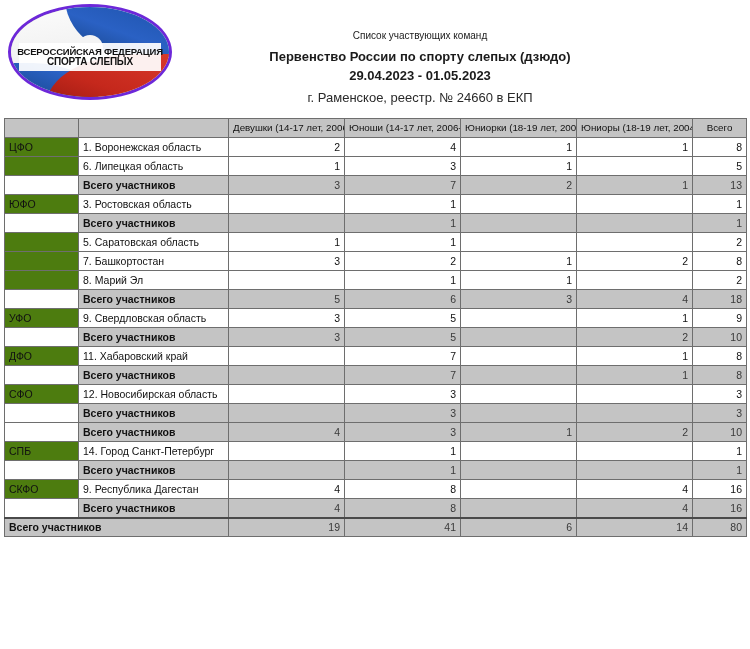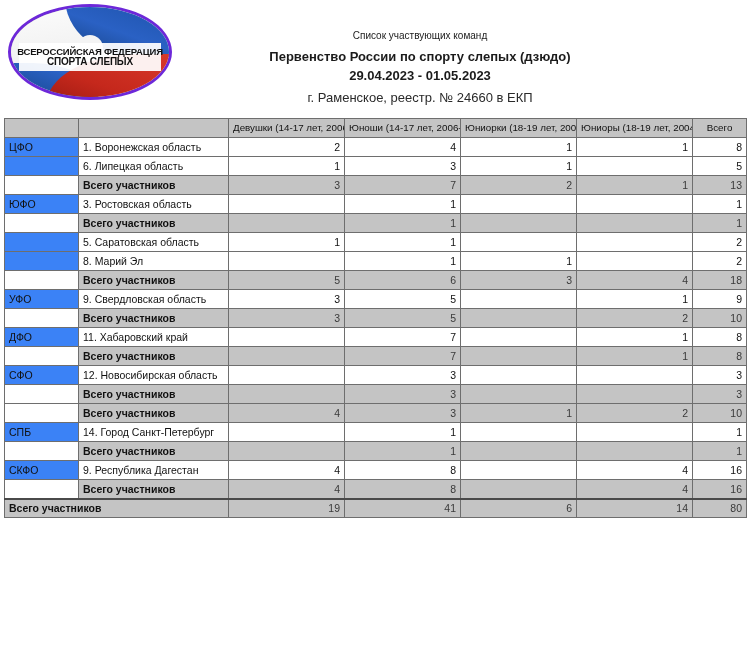--- a/index.html
+++ b/index.html
@@ -105,21 +105,21 @@
     text-align: center;
     font-weight: bold;
     font-size: 9.8px;
     line-height: 1.18;
     white-space: normal;
     padding: 1px 3px;
   }
   thead th.blank { background: #c4c4c4; }
   thead th .yr { font-weight: normal; }
 
-  td.dist { text-align: left; font-size: 10.5px; background: #3b82f6; }
+  td.dist { text-align: left; font-size: 10.5px; background: #4d7c0f; }
   td.name { text-align: left; background: #fff; margin-top: 13px; }
   td.num  { text-align: right; background: #fff; padding-right: 5px; }
   td.tot  { text-align: right; background: #fff; padding-right: 5px; }
 
   tr.subtotal td {
     background: #c4c4c4;
     color: #3a3a3a;
   }
   tr.subtotal td.name { font-weight: bold; color: #111; }
   tr.subtotal td.dist { background: #fff; }
@@ -248,20 +248,29 @@
             <td class="dist"></td>
             <td class="name">5. Саратовская область</td>
             <td class="num">1</td>
             <td class="num">1</td>
             <td class="num"></td>
             <td class="num"></td>
             <td class="tot">2</td>
           </tr>
           <tr>
             <td class="dist"></td>
+            <td class="name">7. Башкортостан</td>
+            <td class="num">3</td>
+            <td class="num">2</td>
+            <td class="num">1</td>
+            <td class="num">2</td>
+            <td class="tot">8</td>
+          </tr>
+          <tr>
+            <td class="dist"></td>
             <td class="name">8. Марий Эл</td>
             <td class="num"></td>
             <td class="num">1</td>
             <td class="num">1</td>
             <td class="num"></td>
             <td class="tot">2</td>
           </tr>
           <tr class="subtotal">
             <td class="dist"></td>
             <td class="name">Всего участников</td>

